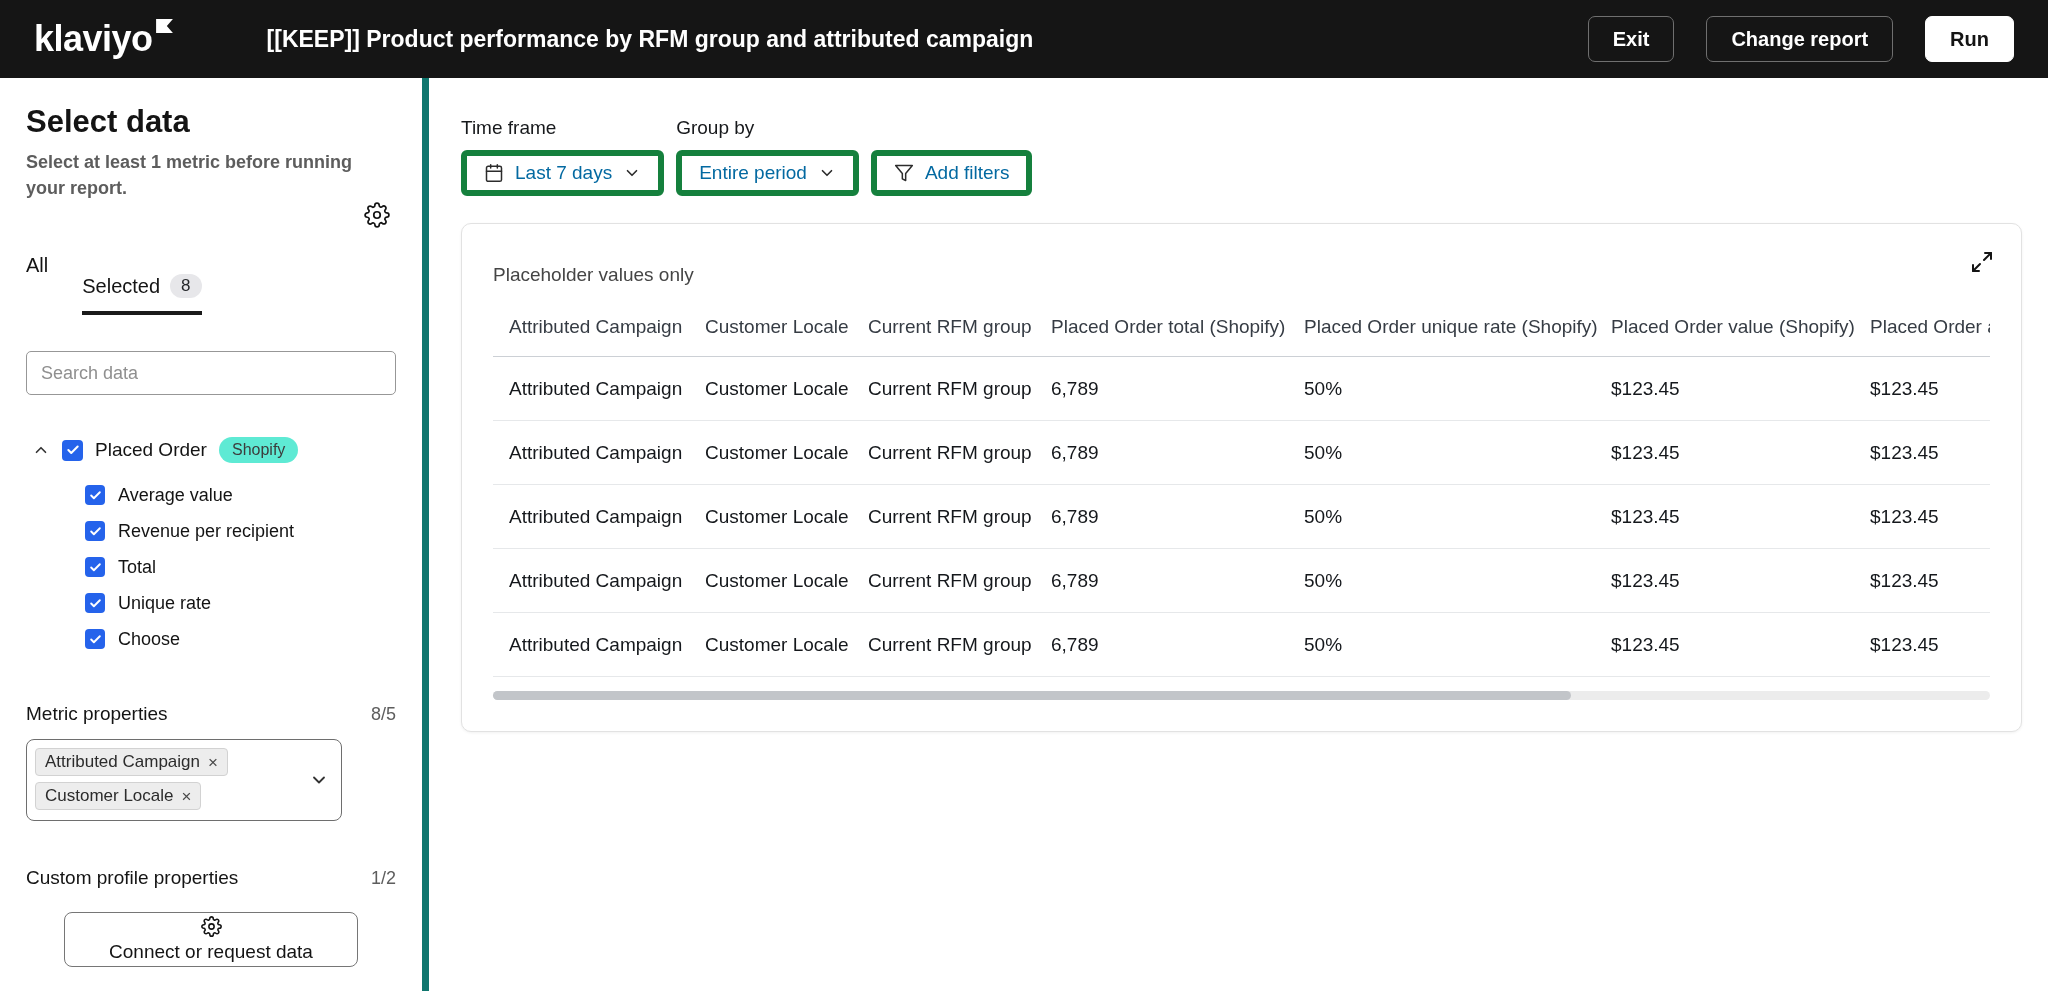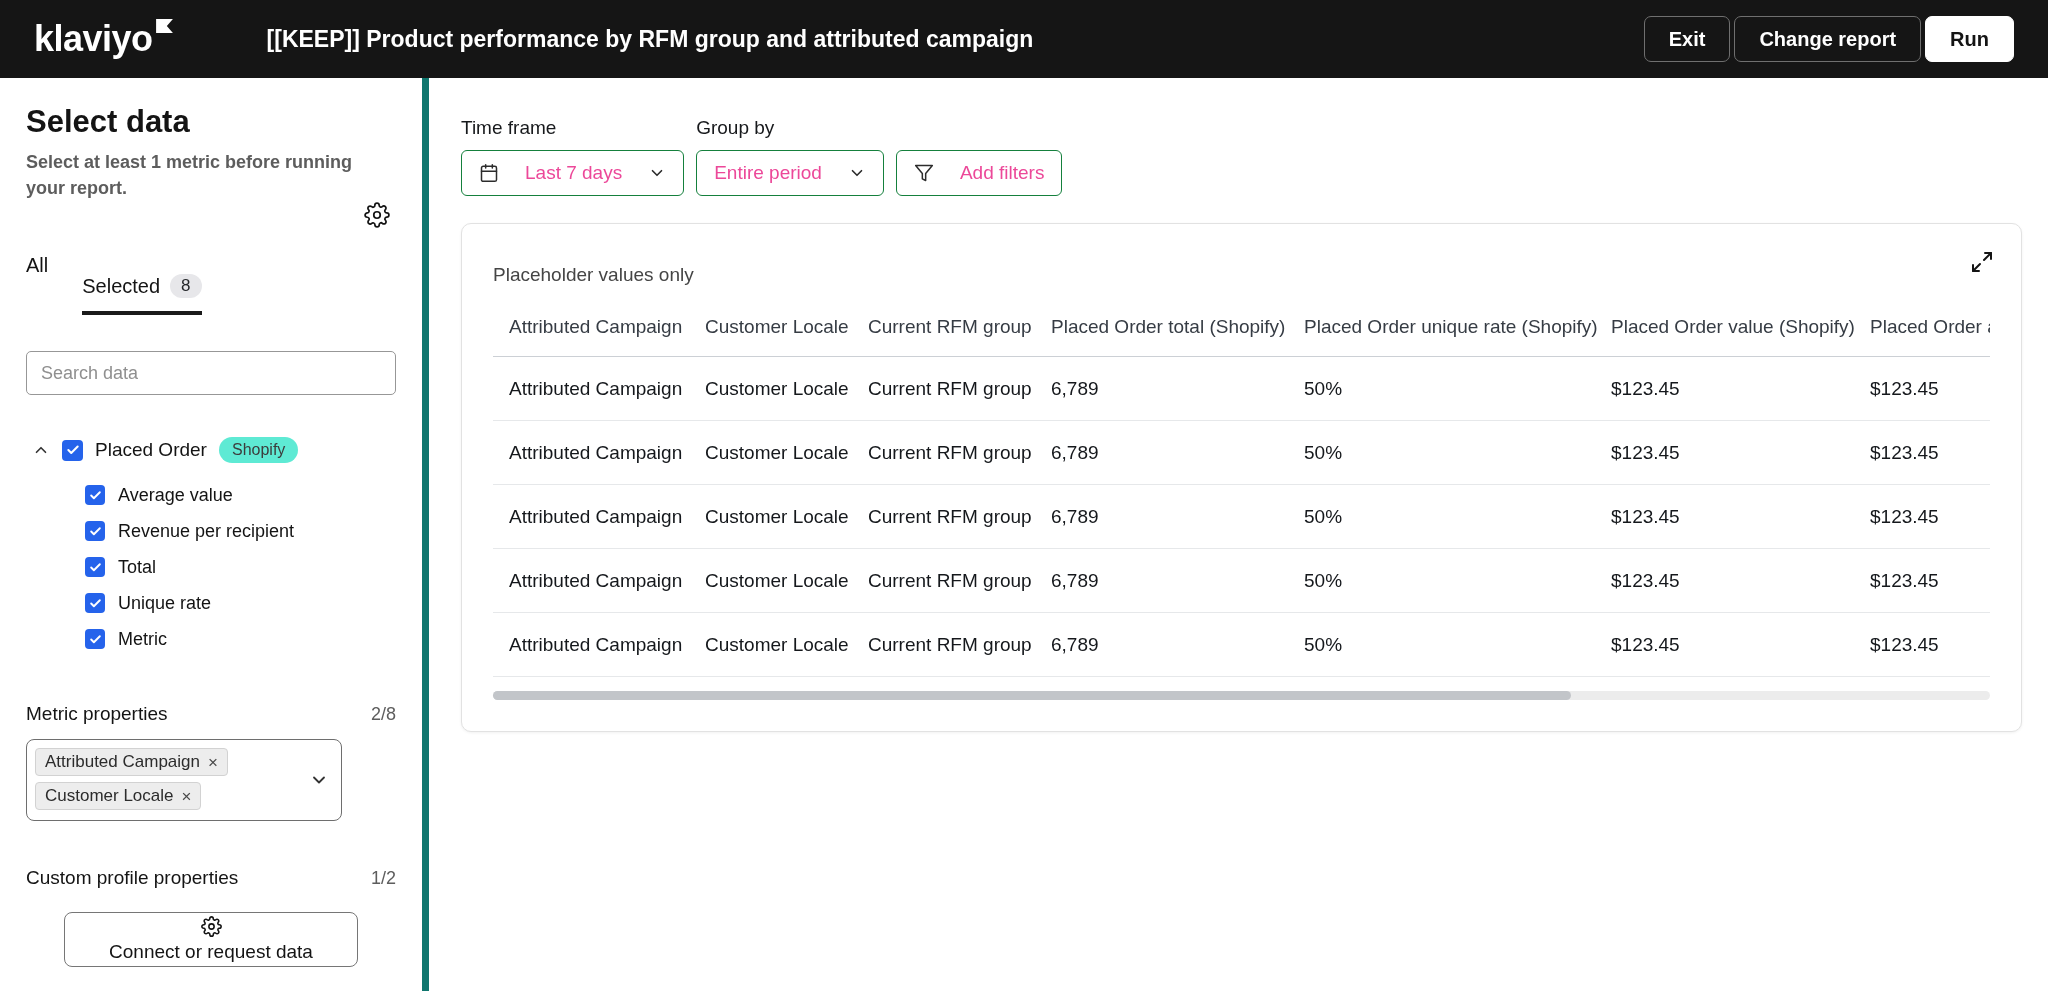--- a/index.html
+++ b/index.html
@@ -12,21 +12,21 @@
 
   
   .topbar {
     position:absolute; top:0; left:0; right:0; height:78px;
     background:#151515; display:flex; align-items:center; padding:0 34px;
   }
   .logo { display:flex; align-items:flex-start; color:#fff; margin-right:58px; }
   .logo-text { font-size:36px; font-weight:700; letter-spacing:-0.5px; line-height:1; }
   .logo-flag { margin-left:3px; margin-top:-2px; }
   .tb-title { color:#fff; font-size:23px; font-weight:700;padding-left:36px; }
-  .tb-actions { margin-left:auto; display:flex; gap:4px; }
+  .tb-actions { margin-left:auto; display:flex; gap:32px; }
   .tb-btn {
     height:46px; padding:0 24px; font-size:20px; font-weight:600;
     font-family:inherit; border-radius:7px; cursor:pointer;
     background:transparent; color:#fff; border:1px solid #6f6f6f;
   }
   .tb-btn.run { background:#ffffff; color:#141414; border-color:#ffffff; }
 
   
   .sidebar {
     position:absolute; top:78px; left:0; width:429px; bottom:0;
@@ -86,23 +86,23 @@
     width:294px; height:55px; background:#fff; border:1px solid #767676; border-radius:8px;
     display:flex; align-items:center; justify-content:center; gap:4px;
     font-size:19px; font-family:inherit; color:#141414; cursor:pointer;flex-direction:column;
   }
 
   
   .main { position:absolute; top:78px; left:430px; right:0; bottom:0; padding:39px 26px 0 31px; }
   .toolbar { display:flex; align-items:flex-end; gap:12px; }
   .ctrl-label { font-size:19px; color:#17191c; margin-bottom:11px; }
   .ctrl {
-    height:46px; display:inline-flex; align-items:center; gap:26px; padding:0 17px;
-    background:#fff; border:1px solid #15803d; border-radius:6px; font-size:19px;
-    font-family:inherit; color:#ec4899; cursor:pointer;
+    height:46px; display:inline-flex; align-items:center; gap:11px; padding:0 17px;
+    background:#fff; border:6px solid #15803d; border-radius:6px; font-size:19px;
+    font-family:inherit; color:#0369a1; cursor:pointer;
   }
 
   .card {
     margin-top:27px; border:1px solid #e2e2e2; border-radius:10px;
     box-shadow:0 1px 3px rgba(0,0,0,.06); padding:31px; position:relative; background:#fff;
   }
   .card-title { font-size:22px; font-weight:700; color:#141414; }
   .card-sub { margin-top:9px; font-size:19px; color:#454545; }
   .expand-btn { position:absolute; top:26px; right:27px; background:none; border:none; cursor:pointer; }
 
@@ -207,28 +207,28 @@
             </svg>
           </span>
         <span class="lbl">Unique rate</span>
       </div>
       <div class="child-row">
         <span class="cb sm">
             <svg width="13" height="13" viewBox="0 0 24 24" fill="none" stroke="#fff" stroke-width="3.5" stroke-linecap="round" stroke-linejoin="round">
               <polyline points="20 6 9 17 4 12"></polyline>
             </svg>
           </span>
-        <span class="lbl">Metric</span>
+        <span class="lbl">Choose</span>
       </div>
     </div>
   </div>
 
   <div class="section-head">
     <span class="s-lbl">Metric properties</span>
-    <span class="s-count">2/8</span>
+    <span class="s-count">8/5</span>
   </div>
 
   <div class="multiselect">
     <span class="chip">
       <span>Attributed Campaign</span>
       <button class="chip-x">×</button>
     </span>
     <br>
     <span class="chip">
       <span>Customer Locale</span>

